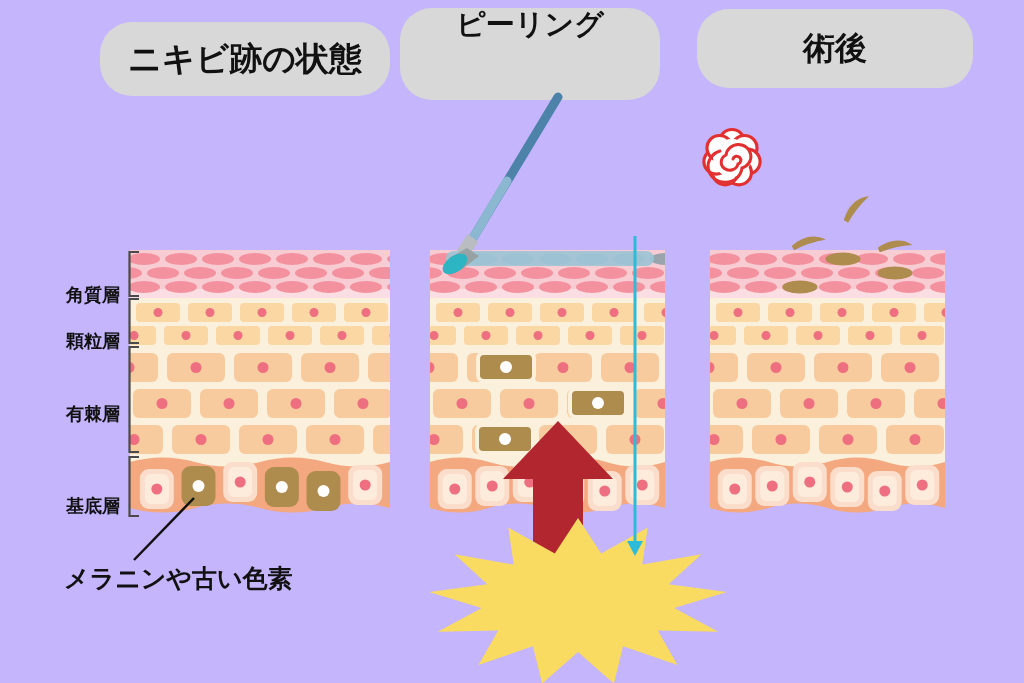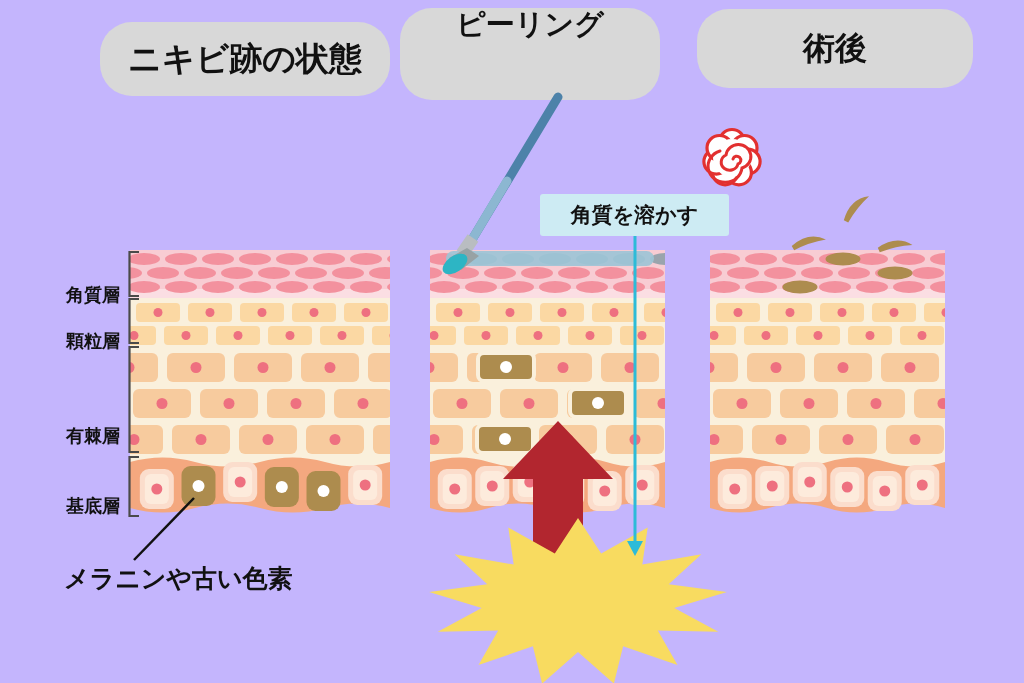--- a/index.html
+++ b/index.html
@@ -22,21 +22,21 @@
   </div>
   <div class="pill" id="pill-middle" style="left: 400px; top: 8px; width: 260px; height: 92px; font-size: 29px; flex-direction: column; line-height: 37px; background: rgb(216, 216, 216); justify-content: space-between;">
     <span>ピーリング</span>
   </div>
   <div class="pill" id="pill-right" style="left: 697px; top: 9px; width: 276px; height: 79px; font-size: 32px; background: rgb(216, 216, 216);">
     <span>術後</span>
   </div>
 
   <div class="layer-label" style="top:259px;">角質層</div>
   <div class="layer-label" style="top:305px;">顆粒層</div>
-  <div class="layer-label" style="top:400px;">有棘層</div>
+  <div class="layer-label" style="top:378px;">有棘層</div>
   <div class="layer-label" style="top:470px;">基底層</div>
 
   <div id="panels-host">
       <svg width="260" height="320" viewBox="0 -52 260 320" style="position:absolute;left:130px;top:198px;overflow:visible">
         <rect x="0" y="0" width="260" height="48" fill="#f8ccd3"></rect>
         <rect x="0" y="39" width="260" height="9" fill="#fbdee3"></rect>
         <clipPath id="sc-before">
           <rect x="0" y="0" width="260" height="48"></rect>
         </clipPath>
         <g clip-path="url(#sc-before)">
@@ -433,23 +433,20 @@
     </svg>
 
   <svg class="abs" id="brush" width="160" height="190" style="left:415px;top:88px;overflow:visible;">
   <line x1="143" y1="9" x2="58" y2="150" stroke="#4d82a9" stroke-width="9" stroke-linecap="round"></line>
   <line x1="92" y1="93" x2="58" y2="150" stroke="#8cb7d1" stroke-width="9" stroke-linecap="round"></line>
   <line x1="58" y1="150" x2="47" y2="166" stroke="#b9bdc1" stroke-width="13" stroke-linecap="butt"></line>
   <polygon points="52,160 64,168 46,182 34,170" fill="#98a2a4"></polygon>
   <ellipse cx="40" cy="176" rx="14" ry="8" transform="rotate(-35 40 176)" fill="#2db5c4"></ellipse>
     </svg>
 
-  <div class="abs" id="dissolve-label" style="left: 540px; top: 194px; width: 189px; height: 42px; display: flex; align-items: center; justify-content: center; font-size: 21px; font-weight: bold; color: rgb(17, 17, 17); border-radius: 3px; background: rgb(205, 235, 243);">
-    <span>角質を溶かす</span>
-  </div>
 
   <svg class="abs" id="overlay-lines" width="1024" height="683" style="left:0;top:0;pointer-events:none;">
       <path d="M139,252 H129.5 V296 H139" fill="none" stroke="#4a4a4a" stroke-width="2.2"></path>
       <path d="M139,299 H129.5 V343 H139" fill="none" stroke="#4a4a4a" stroke-width="2.2"></path>
       <path d="M139,347 H129.5 V452 H139" fill="none" stroke="#4a4a4a" stroke-width="2.2"></path>
       <path d="M139,457 H129.5 V516 H139" fill="none" stroke="#4a4a4a" stroke-width="2.2"></path>
       <line x1="194" y1="498" x2="134" y2="560" stroke="#111" stroke-width="2.5"></line>
       <line x1="635" y1="236" x2="635" y2="542" stroke="#2dbbd8" stroke-width="3"></line>
       <polygon points="627,541 643,541 635,556" fill="#2dbbd8"></polygon>
     </svg>

